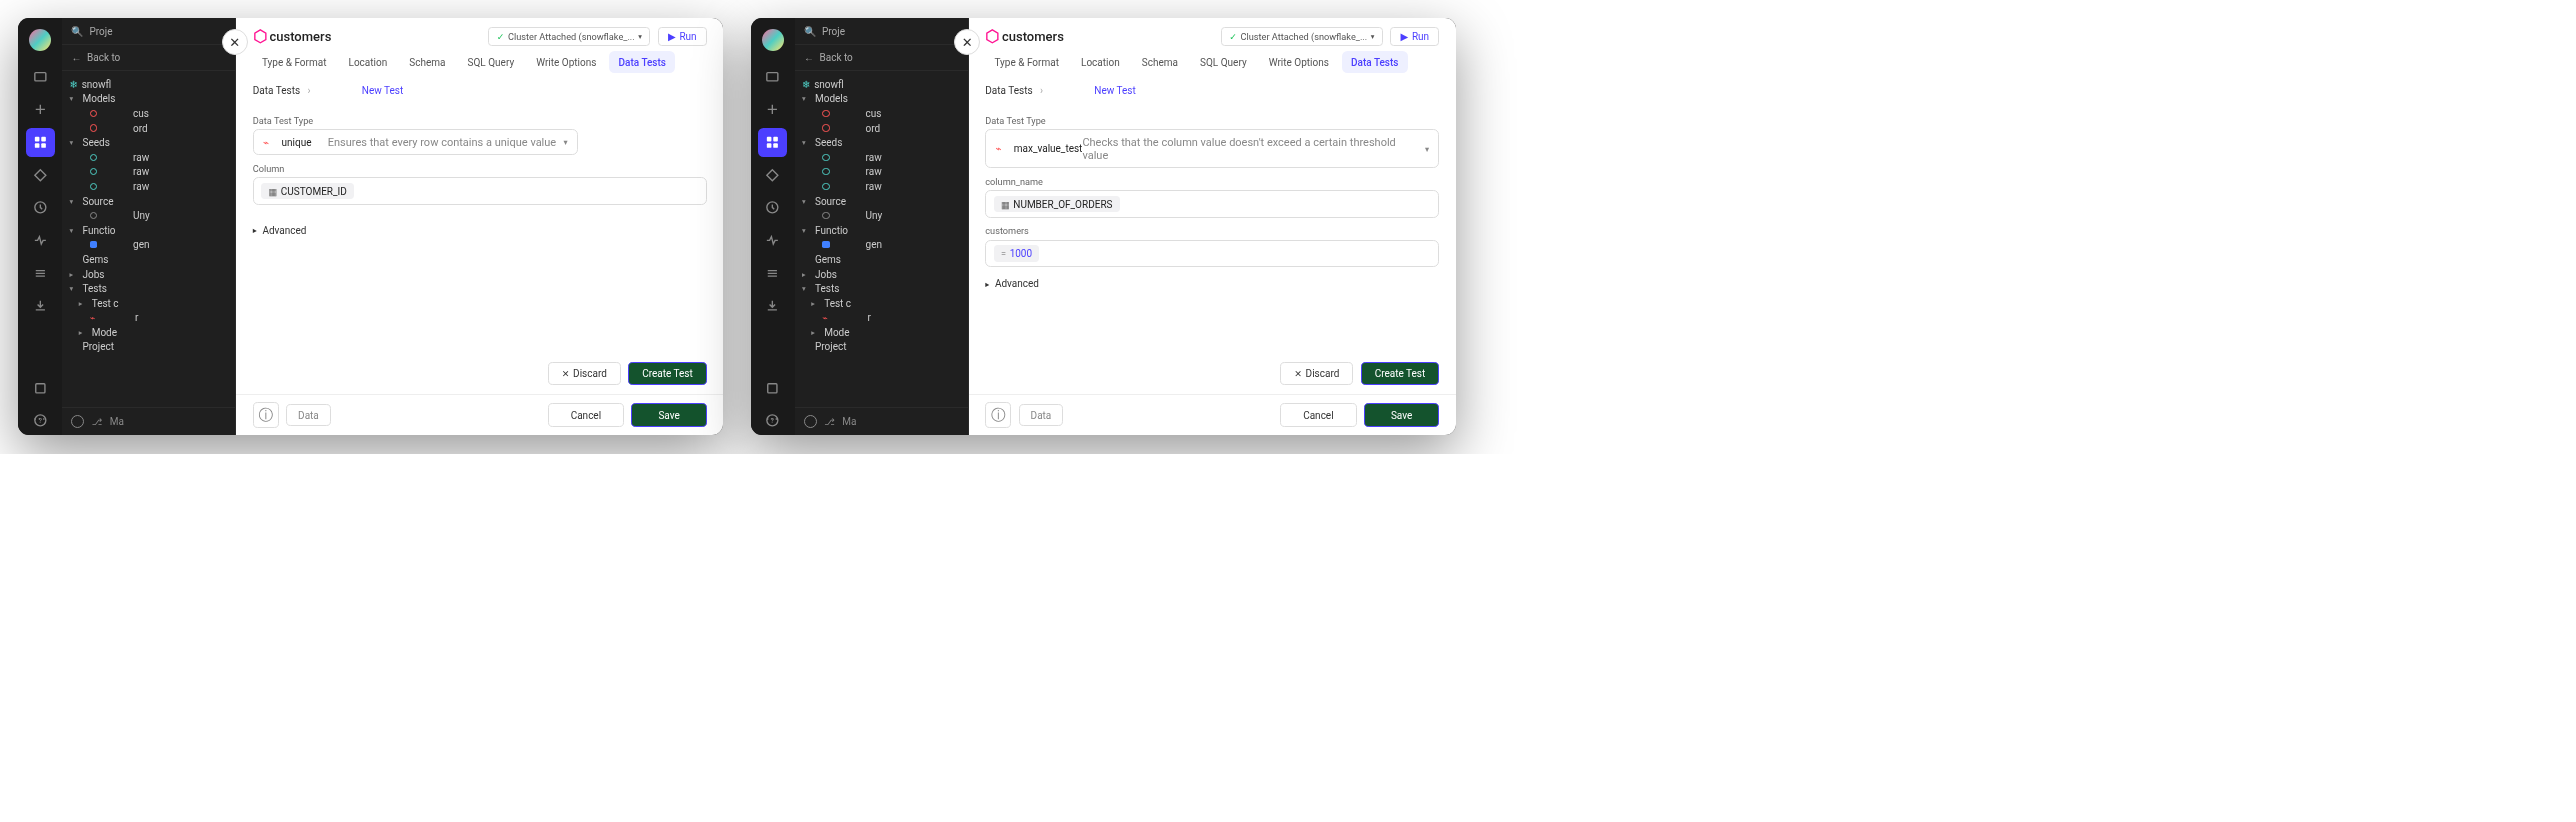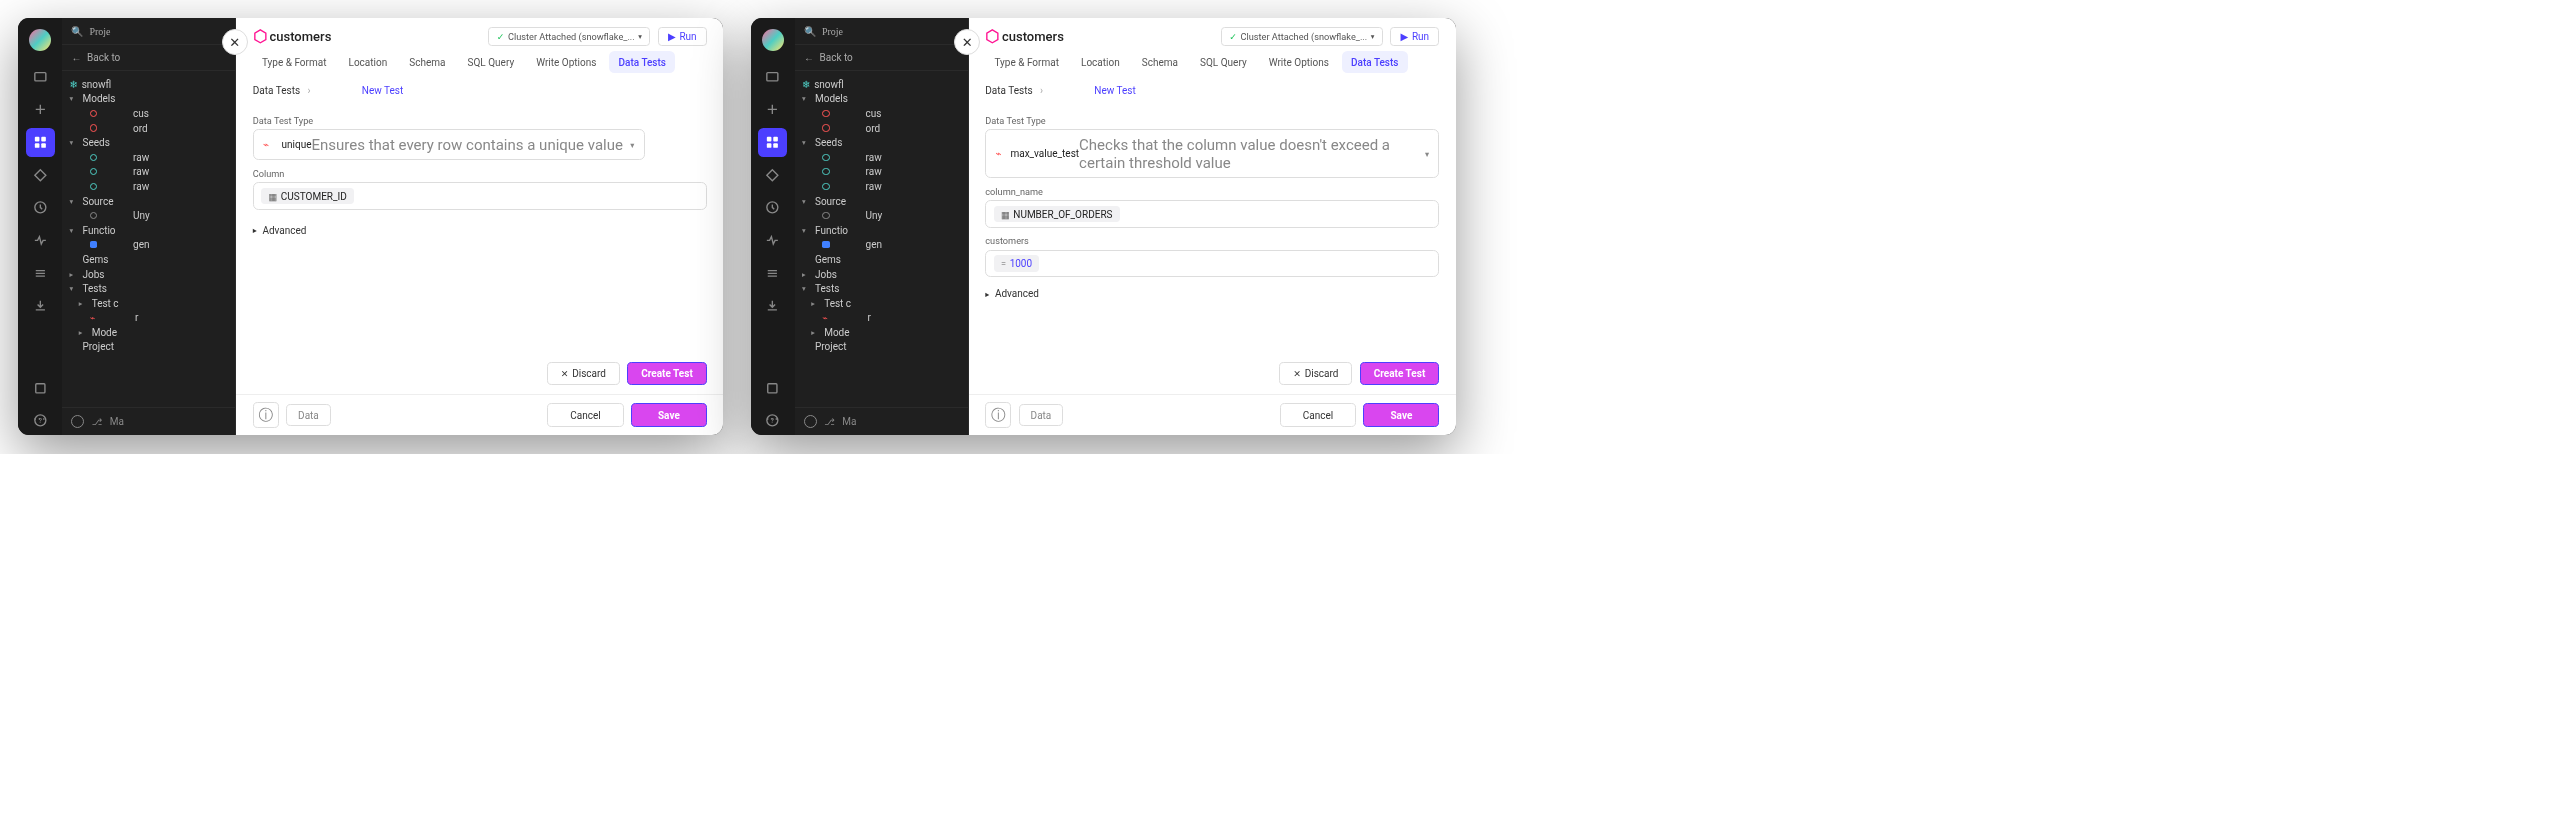--- a/index.html
+++ b/index.html
@@ -7,21 +7,21 @@
 .app-window { width: 705px; height: 417px; background: #1a1a1a; border-radius: 11px; box-shadow: 0 18.3px 55px rgba(0,0,0,0.4); position: relative; display: flex; overflow: hidden; }
 .left-rail { width: 44px; background: #1a1a1a; display: flex; flex-direction: column; align-items: center; padding-top: 11px; gap: 3.7px; }
 .rail-logo { width: 22px; height: 22px; border-radius: 50%; background: linear-gradient(135deg, #ff6b9d, #4ecdc4, #ffe66d); margin-bottom: 7.3px; }
 .rail-icon { width: 29px; height: 29px; display: flex; align-items: center; justify-content: center; border-radius: 5.5px; color: #888; cursor: pointer; }
 .rail-icon.active { background: #4c3fff; color: #fff; }
 .rail-icon svg { width: 14.7px; height: 14.7px; }
 .rail-spacer { flex: 1; }
 .sidebar { width: 174px; background: #1f1f1f; border-right: 0.9px solid #2a2a2a; display: flex; flex-direction: column; font-size: 10px; color: #ccc; }
 .sidebar-top { display: flex; align-items: center; padding: 7.3px 9.2px; border-bottom: 0.9px solid #2a2a2a; gap: 5.5px; }
 .search-ic { color: #888; }
-.proj-label { color: #aaa; font-family: Liberation Serif, serif; }
+.proj-label { color: #aaa; }
 .back-row { display: flex; align-items: center; padding: 7.3px 9.2px; gap: 5.5px; color: #aaa; cursor: pointer; border-bottom: 0.9px solid #2a2a2a; }
 .tree { padding: 5.5px 0; overflow: hidden; }
 .tree-row { display: flex; align-items: center; padding: 1.8px 7.3px; gap: 3.7px; cursor: pointer; white-space: nowrap; }
 .tree-row .chev { width: 9.2px; font-size: 7.3px; color: #888; }
 .tree-row .dot { width: 7.3px; height: 7.3px; border-radius: 50%; border: 1.4px solid #888; flex-shrink: 0; }
 .tree-row .dot.red { border-color: #ff5555; }
 .tree-row .dot.cyan { border-color: #4ecdc4; }
 .tree-row .sq { width: 7.3px; height: 7.3px; background: #4080ff; flex-shrink: 0; border-radius: 1.8px; }
 .tree-row .pulse { width: 9.2px; color: #ff5555; font-size: 9.2px; }
 .indent1 { padding-left: 16.5px; }
@@ -41,33 +41,33 @@
 .tab.active { background: #eef0ff; color: #4c3fff; font-weight: 500; }
 .breadcrumb { display: flex; align-items: center; gap: 7.3px; padding: 11px 16.5px 7.3px; font-size: 10px; }
 .breadcrumb .bc-item { color: #333; }
 .breadcrumb .bc-sep { color: #aaa; }
 .breadcrumb .bc-new { color: #4c3fff; padding-left: 44px; }
 .form-area { padding: 3.7px 16.5px 0; flex: 1; }
 .field-label { font-size: 9.2px; color: #666; margin-bottom: 3.7px; margin-top: 7.3px; }
 .select-box { border: 0.9px solid #ddd; border-radius: 5.5px; padding: 5.5px 9.2px; display: flex; align-items: center; font-size: 10px; cursor: pointer; }
 .select-box .sel-icon { width: 13px; color: #ff5555; margin-right: 5.5px; font-size: 10px; }
 .select-box .sel-val { color: #222; }
-.select-box .sel-desc { margin-left: auto; color: #888; font-size: 15px; margin-right: 7.3px; }
+.select-box .sel-desc { margin-left: auto; color: #888; font-size: 11px; margin-right: 7.3px; }
 .select-box .sel-chev { color: #888; font-size: 8.2px; }
 .select-box.narrow { display: inline-flex; width: auto; min-width: 325px; }
 .input-row { border: 0.9px solid #ddd; border-radius: 5.5px; padding: 4.6px 7.3px; display: flex; align-items: center; }
 .chip { background: #f1f1f3; border-radius: 3.7px; padding: 2.7px 7.3px; font-size: 10px; color: #222; display: flex; align-items: center; gap: 3.7px; }
 .chip .chip-ic { font-size: 9.2px; color: #666; }
 .chip.blue-text { color: #4c3fff; }
 .advanced-row { display: flex; align-items: center; gap: 5.5px; font-size: 10px; color: #333; padding: 11px 16.5px; cursor: pointer; }
 .advanced-row .adv-chev { font-size: 8.2px; }
 .test-actions { display: flex; justify-content: flex-end; gap: 7.3px; padding: 9.2px 16.5px; }
 .btn { font-size: 10px; padding: 4.6px 13px; border-radius: 4.6px; cursor: pointer; display: flex; align-items: center; gap: 3.7px; }
 .btn-ghost { background: #fff; border: 0.9px solid #ddd; color: #333; }
-.btn-primary { background: #d946ef; border: 0.9px solid #4c3fff; color: #fff; font-weight: bold; }
+.btn-primary { background: #14532d; border: 0.9px solid #4c3fff; color: #fff; }
 .panel-footer { border-top: 0.9px solid #eee; padding: 7.3px 16.5px; display: flex; align-items: center; gap: 7.3px; }
 .footer-icon-btn { width: 26px; height: 26px; border: 0.9px solid #ddd; border-radius: 4.6px; display: flex; align-items: center; justify-content: center; cursor: pointer; color: #888; }
 .footer-data-btn { border: 0.9px solid #ddd; border-radius: 4.6px; padding: 4.6px 11px; font-size: 10px; color: #888; cursor: pointer; }
 .footer-spacer { flex: 1; }
 .dots-icon { position: absolute; left: 14.7px; bottom: 9.2px; color: #888; font-size: 13px; letter-spacing: 0.9px;}
 </style>
 </head>
 <body>
 
 <div id="root" style="display: flex; gap: 27.5px;">

